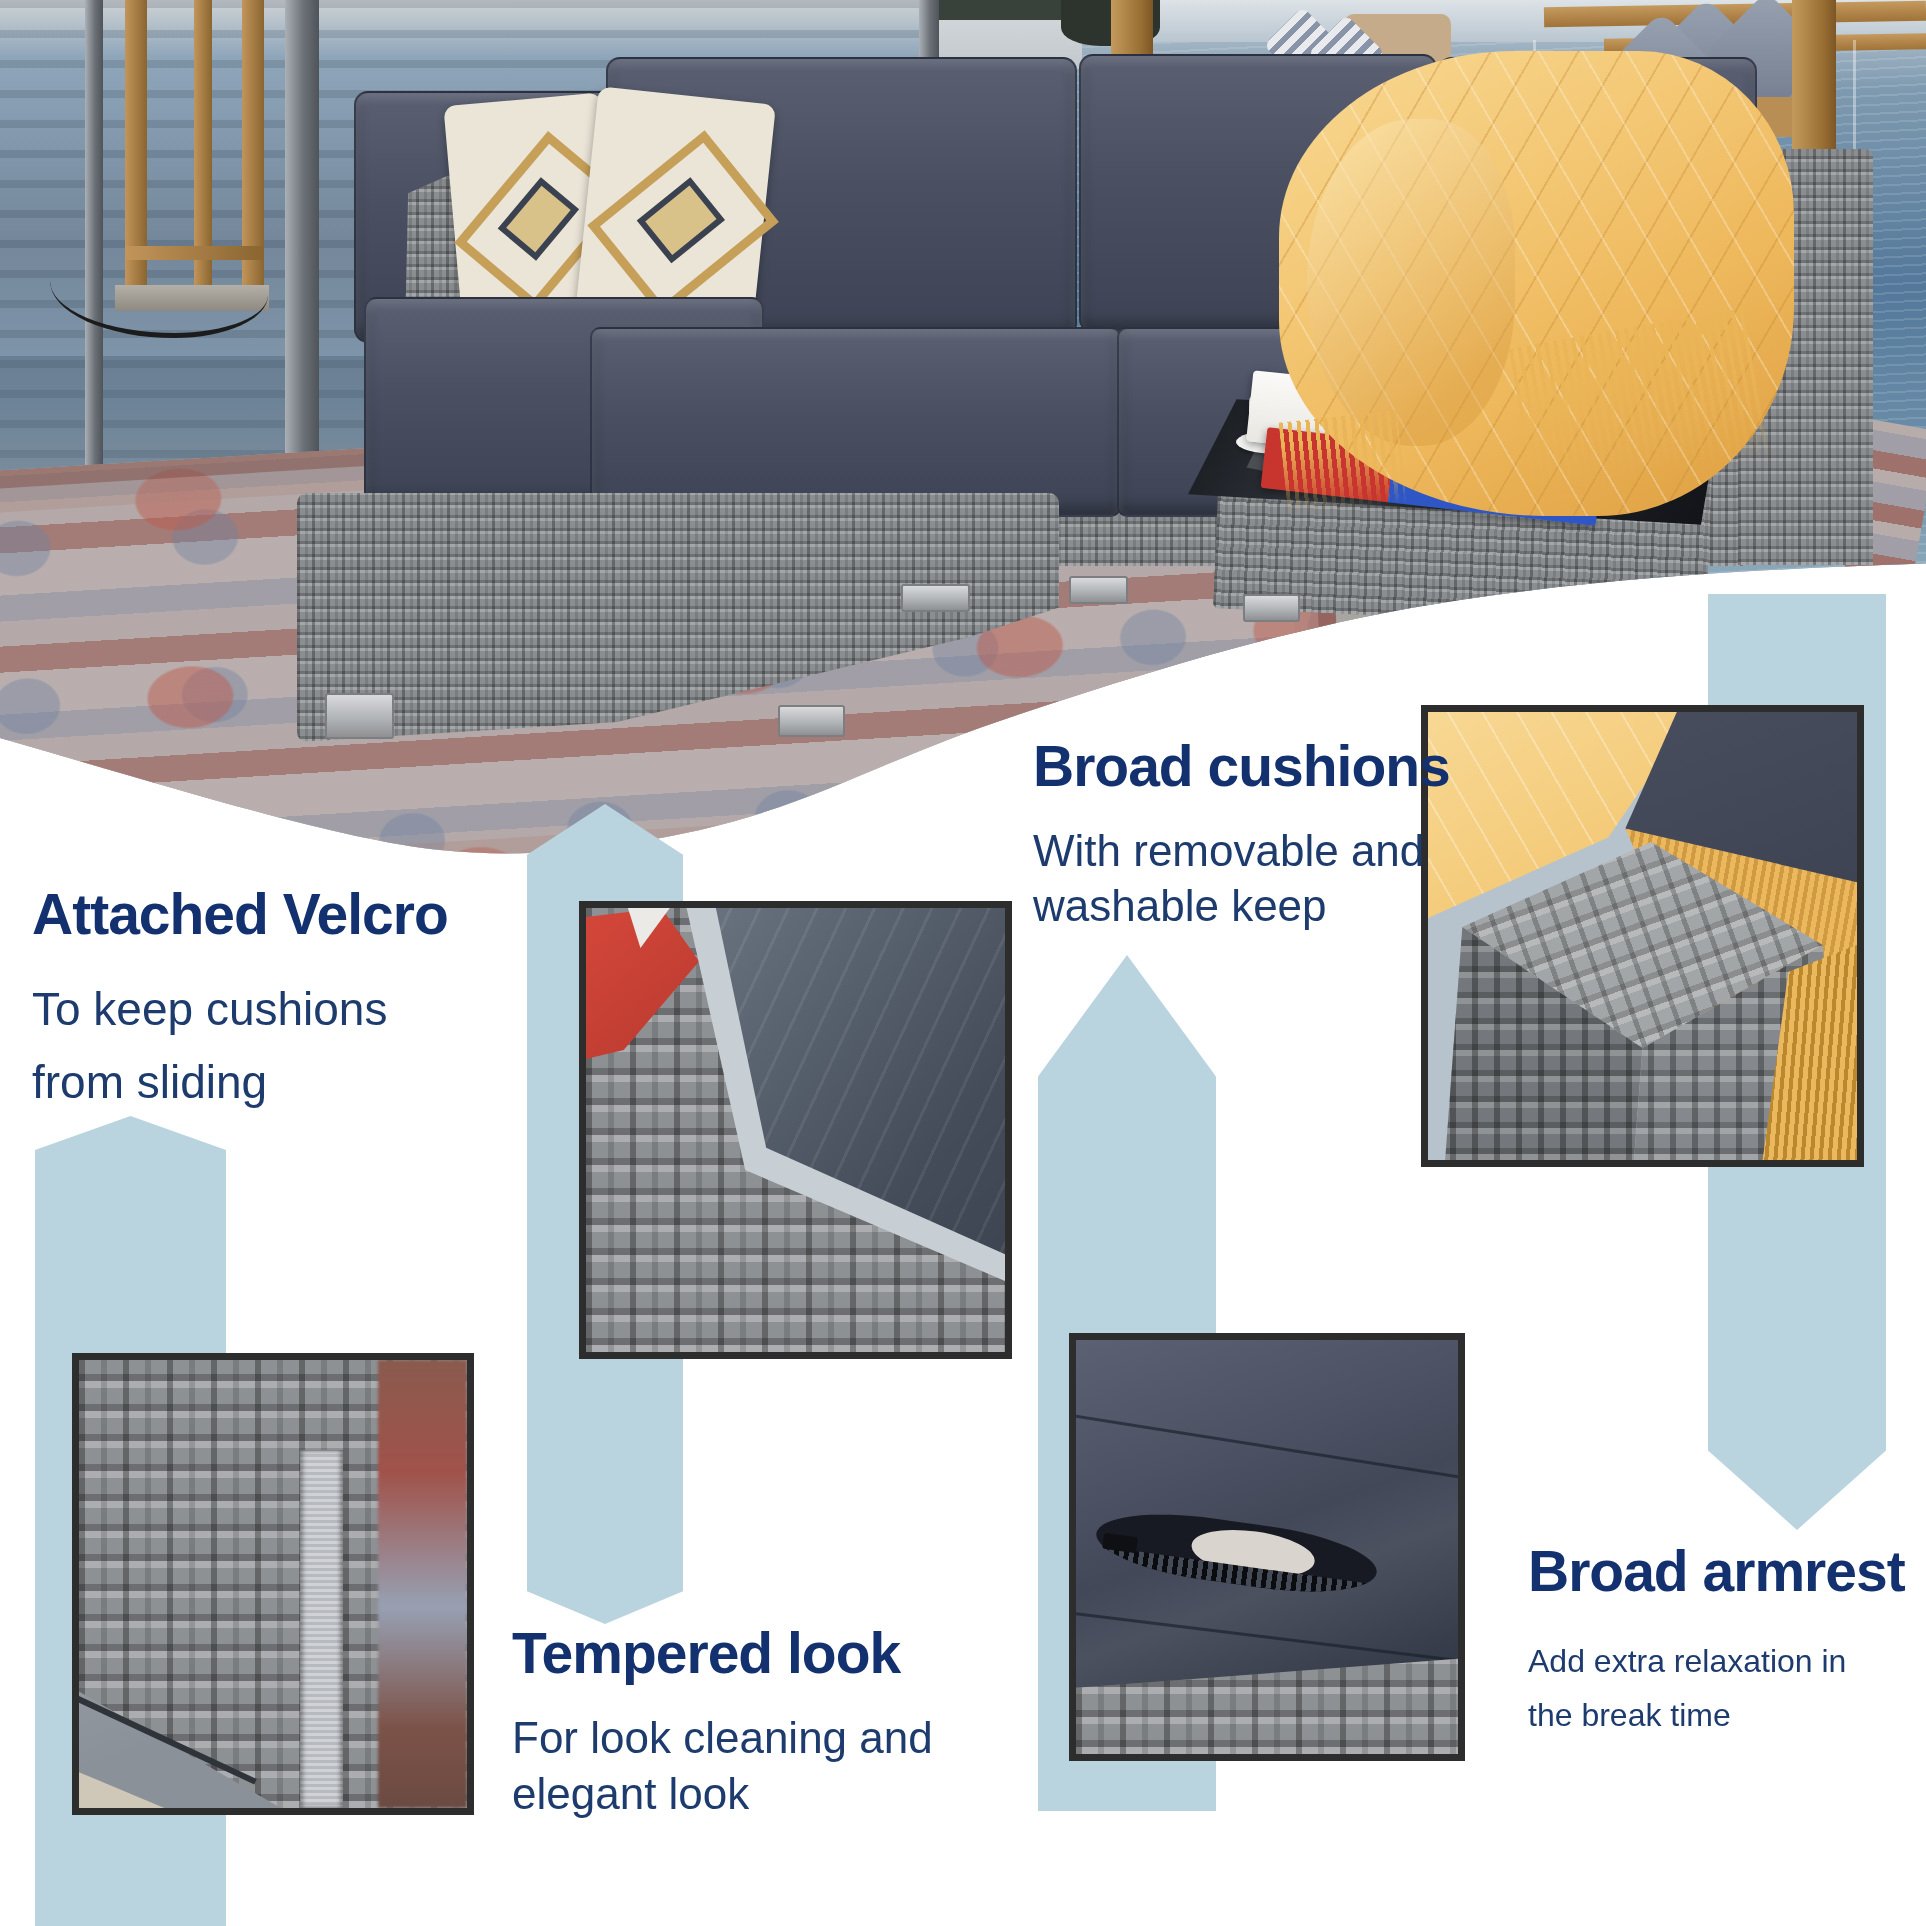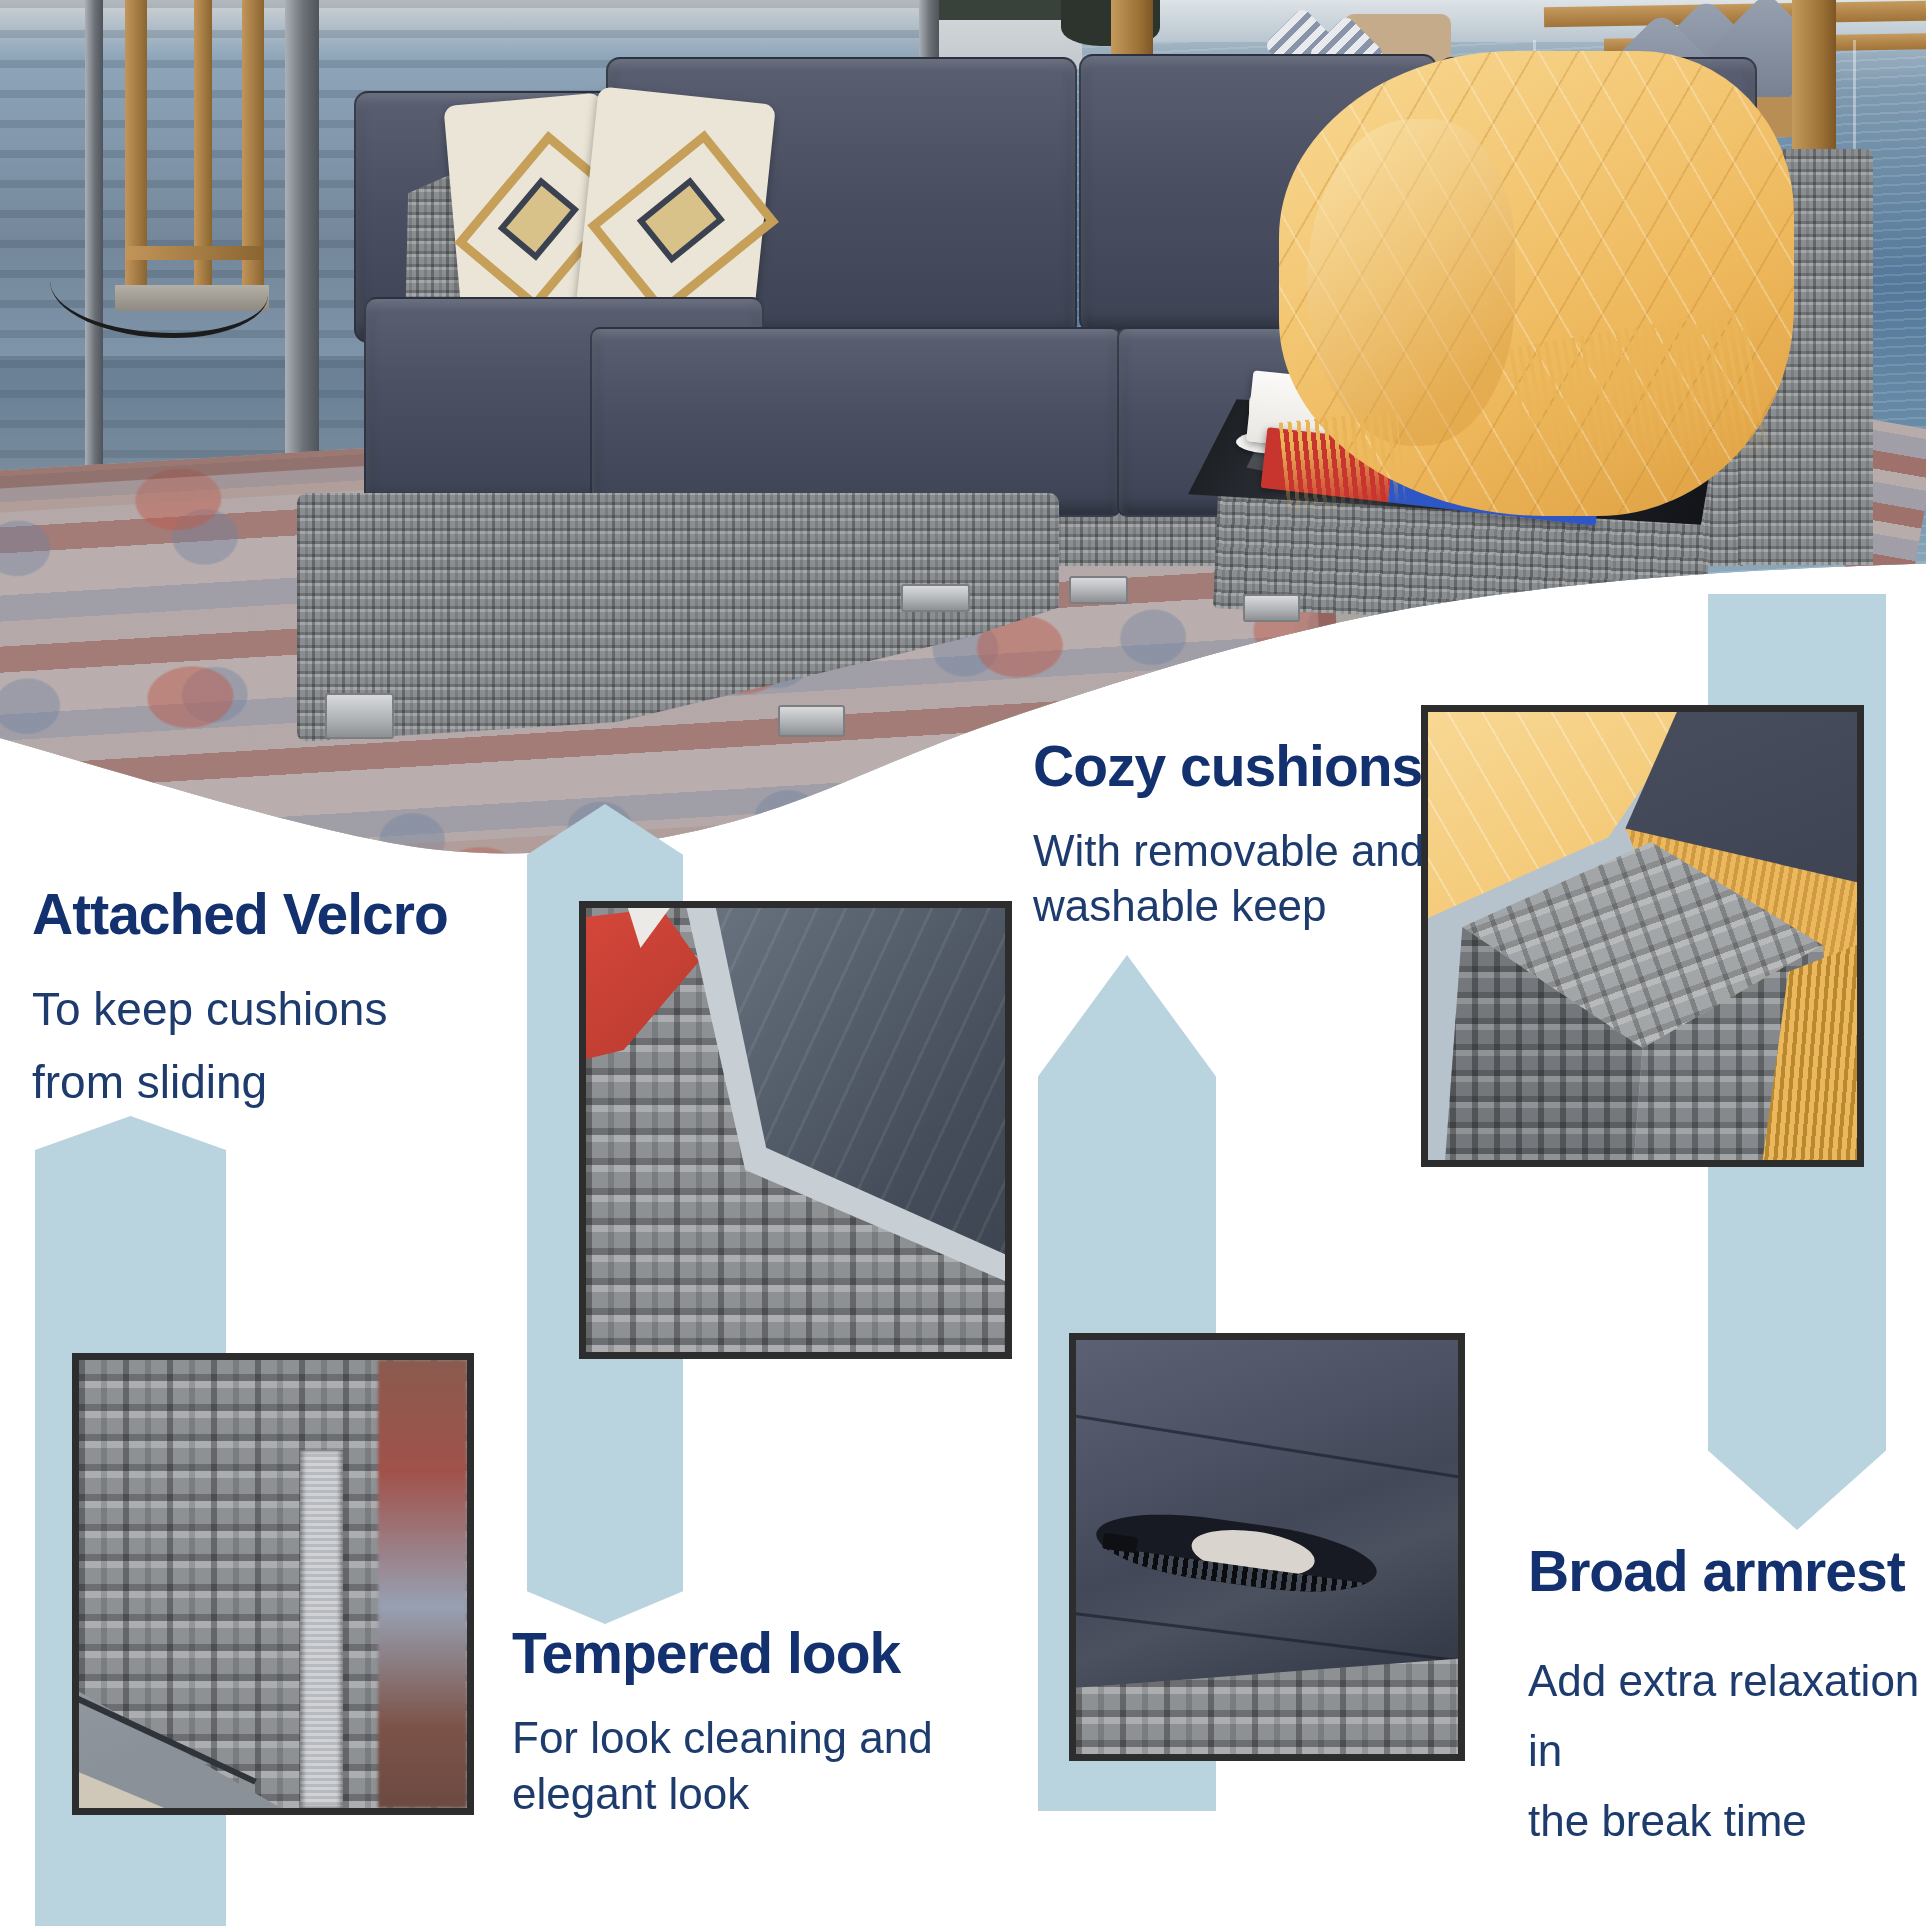--- a/index.html
+++ b/index.html
@@ -177,21 +177,21 @@
   .feature{position:absolute;z-index:4;color:#1e3b6e;}
   .feature h2{margin:0;font-size:57px;font-weight:700;letter-spacing:-1px;color:#14316f;line-height:1.05;}
   .feature p{margin:0;font-weight:400;}
   #feat-velcro{left:32px;top:885px;}
   #feat-velcro p{margin-top:28px;font-size:46px;line-height:73px;}
   #feat-cozy{left:1033px;top:737px;}
   #feat-cozy p{margin-top:26px;font-size:44px;line-height:55px;}
   #feat-glass{left:512px;top:1624px;}
   #feat-glass p{margin-top:26px;font-size:44px;line-height:56px;}
   #feat-armrest{left:1528px;top:1542px;}
-  #feat-armrest p{margin-top:44px;font-size:44px;line-height:70px;}
+  #feat-armrest p{margin-top:32px;font-size:32px;line-height:54px;}
 </style>
 </head>
 <body>
 
 <div class="canvas">
 
   <div id="photo" class="abs">
     <div id="sea" class="abs"></div>
     <div id="skyband" class="abs"></div>
     <div id="beam1" class="abs beam"></div>
@@ -326,21 +326,21 @@
 
   <div id="feat-velcro" class="feature">
     <h2>Attached Velcro</h2>
     <p>
       <span>To keep cushions</span><br>
       <span>from sliding</span>
     </p>
   </div>
 
   <div id="feat-cozy" class="feature">
-    <h2>Cozy cushions</h2>
+    <h2>Broad cushions</h2>
     <p>
       <span>With removable and</span><br>
       <span>washable keep</span>
     </p>
   </div>
 
   <div id="feat-glass" class="feature">
     <h2>Tempered look</h2>
     <p>
       <span>For look cleaning and</span><br>

